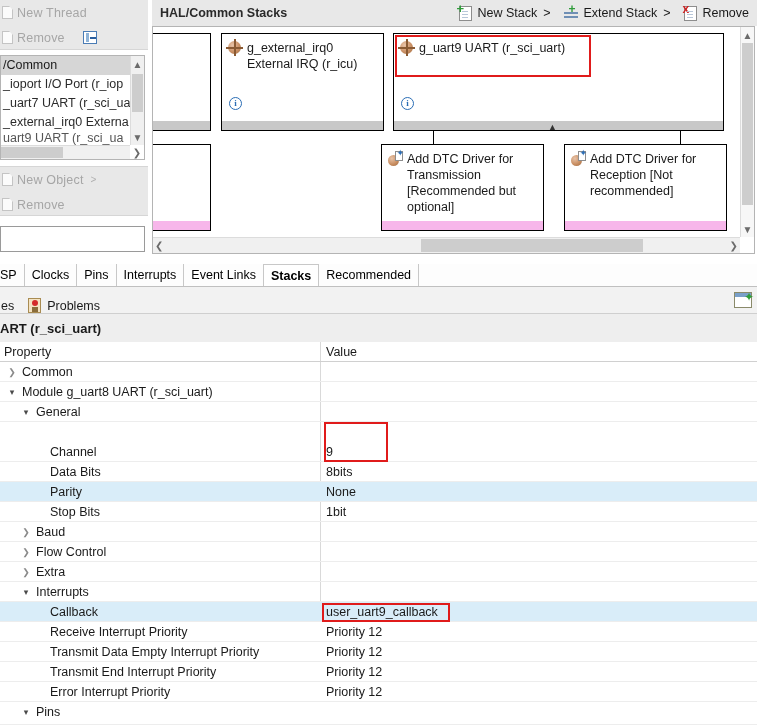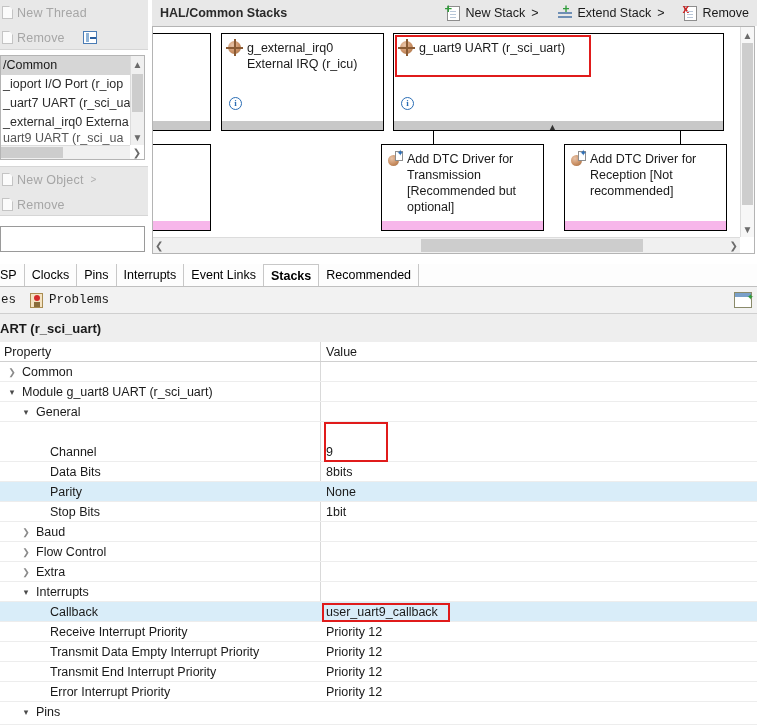--- a/index.html
+++ b/index.html
@@ -82,21 +82,21 @@
     position: absolute; left: 0; top: 226px; width: 145px; height: 26px;
     background: #fff; border: 1px solid #9a9a9a;
   }
 
   
   .stacks-head {
     position: absolute; left: 152px; top: 0; right: 0; height: 26px;
     background: #e8e8e8; display: flex; align-items: center;
   }
   .stacks-title { font-weight: bold; font-size: 12.5px; color: #2a2a2a; padding-left: 8px; }
-  .stacks-actions { margin-left: auto; display: flex; gap: 20px; padding-right: 8px; padding-left: 28px; }
+  .stacks-actions { margin-left: auto; display: flex; gap: 14px; padding-right: 8px; padding-left: 28px; }
   .act { display: flex; align-items: center; gap: 5px; font-size: 12.5px; color: #1a1a1a; white-space: nowrap; }
   .act .gt { color: #1a1a1a; margin-left: 1px; }
 
   .doc-ic { width: 13px; height: 15px; position: relative; border: 1px solid #8d8d8d; background: #fff; flex: 0 0 13px; }
   .doc-ic .ln { position: absolute; left: 2px; right: 3px; height: 1px; background: #b8c7d9; }
   .doc-ic.green:before {
     content: "+"; position: absolute; left: -4px; top: -5px; font-size: 13px;
     font-weight: bold; color: #2f9c3a; line-height: 1;
   }
   .doc-ic.red:before {
@@ -165,21 +165,21 @@
     border-left: 1px solid #c8c8c8; border-right: 1px solid #c8c8c8;
     color: #000000; white-space: nowrap; background: #fdfdfd; margin-right: -1px;
   }
   .tab.active { font-weight: bold; border-top: 1px solid #c8c8c8; background: #fff; }
   .tab.clip { padding-left: 0; border-left: none; }
 
   
   .problems-bar {
     position: absolute; left: 0; top: 287px; right: 0; height: 27px;
     background: #f2f2f2; border-bottom: 1px solid #cfcfcf;
-    display: flex; align-items: center; font-family: Liberation Mono, monospace;
+    display: flex; align-items: flex-end;
   }
   .pb-clip { font-size: 12.5px; color: #1a1a1a; padding-left: 1px; }
   .pb-tab { display: flex; align-items: center; gap: 6px; margin-left: 14px; font-size: 12.5px; }
   .prob-ic { width: 13px; height: 15px; position: relative; background: #f4e3c3; border: 1px solid #a98c52; flex:0 0 13px;}
   .prob-ic .dot { position: absolute; left: 3px; top: 1px; width: 6px; height: 6px; border-radius: 50%; background: #d42a2a; }
   .prob-ic .dot2 { position: absolute; left: 3px; top: 8px; width: 6px; height: 5px; background: #8a6d3b; }
   .view-ic {
     position: absolute; right: 5px; top: 5px; width: 18px; height: 16px;
     border: 1px solid #8a8a6a; background: #fff;
   }

